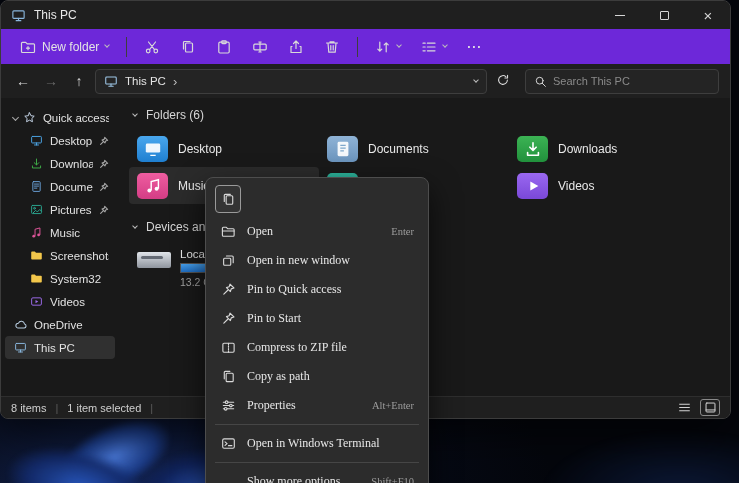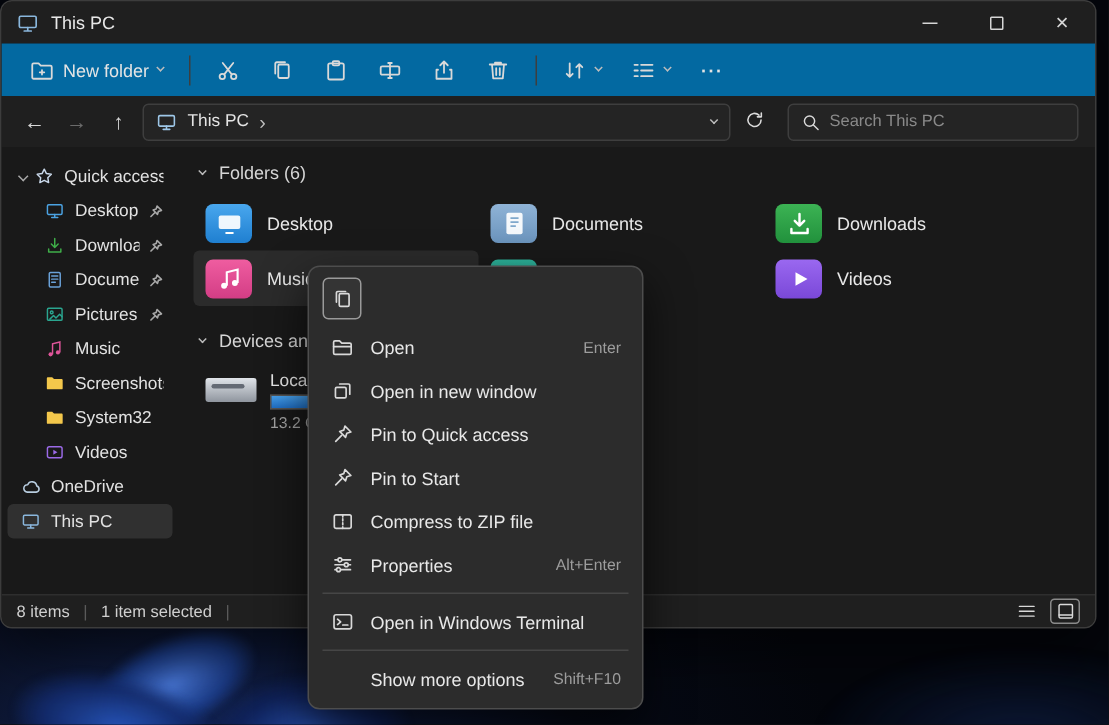--- a/index.html
+++ b/index.html
@@ -32,21 +32,21 @@
   
   .titlebar { height:28px; background:#1f1f1f; display:flex; align-items:center; padding-left:10px; flex:0 0 auto; }
   .title-text { font-size:12px; color:#e8e8e8; margin-left:8px; }
   .caption { margin-left:auto; display:flex; height:100%; }
   .cap { width:44px; height:100%; display:flex; align-items:center; justify-content:center; color:#d6d6d6; }
   .min-glyph { width:10px; height:1px; background:#d6d6d6; display:block; }
   .max-glyph { width:9px; height:9px; border:1px solid #d6d6d6; border-radius:1px; display:block; }
   .x-glyph { font-size:15px; line-height:1; }
 
   
-  .toolbar { height:35px; background:#0369a1; display:flex; align-items:center; gap:6px; padding:0 12px; flex:0 0 auto; }
+  .toolbar { height:35px; background:#6d28d9; display:flex; align-items:center; gap:6px; padding:0 12px; flex:0 0 auto; }
   .tbtn { background:none; border:none; color:#e4e4e4; display:flex; align-items:center; gap:6px;
     font-size:12px; padding:5px 7px; border-radius:4px; font-family:inherit; }
   .tsep { width:1px; height:20px; background:#3e3e3e; margin:0 4px; }
 
   
   .addressbar { height:34px; background:#1f1f1f; display:flex; align-items:center; padding:0 10px; gap:4px; flex:0 0 auto; }
   .navbtn { background:none; border:none; color:#d9d9d9; font-size:14px; width:24px; height:24px;
     border-radius:4px; font-family:inherit; }
   .navbtn.disabled { color:#6b6b6b; }
   .crumb-box { flex:1; height:25px; background:#242424; border:1px solid #3e3e3e; border-radius:4px;
@@ -103,21 +103,21 @@
   .sb-viewbtn { width:20px; height:17px; display:flex; align-items:center; justify-content:center; border-radius:3px; }
   .sb-viewbtn.active { border:1px solid #8a8a8a; }
 
   
   .context-menu { position:absolute; left:205px; top:177px; width:224px; z-index:10;
     background:#2c2c2c; border:1px solid #4d4d4d; border-radius:8px; padding:5px;
     box-shadow:0 12px 30px rgba(0,0,0,.65); }
   .menu-strip { height:32px; display:flex; align-items:center; padding:0 4px; margin-bottom:2px; }
   .strip-btn { width:26px; height:28px; border:1px solid #9a9a9a; border-radius:4px;
     display:flex; align-items:center; justify-content:center; background:rgba(255,255,255,.04); }
-  .mi { height:29px; display:flex; align-items:center; gap:11px; padding:0 9px; border-radius:4px; font-size:12px; color:#e8e8e8; }
+  .mi { height:29px; display:flex; align-items:center; gap:11px; padding:0 9px; border-radius:4px; font-size:12px; color:#e8e8e8;font-family:Liberation Serif, serif; }
   .mi-ic { width:16px; display:flex; justify-content:center; flex:0 0 auto; }
   .mi-short { margin-left:auto; font-size:10.5px; color:#9d9d9d; }
   .menu-sep { height:1px; background:#464646; margin:4px 4px; }
 </style>
 </head>
 <body>
 
 <div class="wallpaper">
   <div class="petal p1"></div>
   <div class="petal p2"></div>
@@ -520,20 +520,30 @@
           <rect x="2" y="3.5" width="12" height="9.5" rx="1.2"></rect>
           <path d="M8 3.5v1.4M8 6.3v1.4M8 9.1v1.4M8 11.9v1.1"></path>
         </svg>
     </span>
     <span class="mi-label">Compress to ZIP file</span>
     <span class="mi-short"></span>
   </div>
   <div class="mi">
     <span class="mi-ic">
       <svg class="ic" width="15" height="15" viewBox="0 0 16 16">
+          <rect x="5.5" y="4.5" width="7.5" height="9" rx="1"></rect>
+          <path d="M3.5 10.5v-7a1 1 0 0 1 1-1h5"></path>
+        </svg>
+    </span>
+    <span class="mi-label">Copy as path</span>
+    <span class="mi-short"></span>
+  </div>
+  <div class="mi">
+    <span class="mi-ic">
+      <svg class="ic" width="15" height="15" viewBox="0 0 16 16">
           <path d="M2.5 4.5h11M2.5 8h11M2.5 11.5h11"></path>
           <circle cx="6" cy="4.5" r="1.4" style="fill:#2c2c2c"></circle>
           <circle cx="10.5" cy="8" r="1.4" style="fill:#2c2c2c"></circle>
           <circle cx="5" cy="11.5" r="1.4" style="fill:#2c2c2c"></circle>
         </svg>
     </span>
     <span class="mi-label">Properties</span>
     <span class="mi-short">Alt+Enter</span>
   </div>
   <div class="menu-sep"></div>

